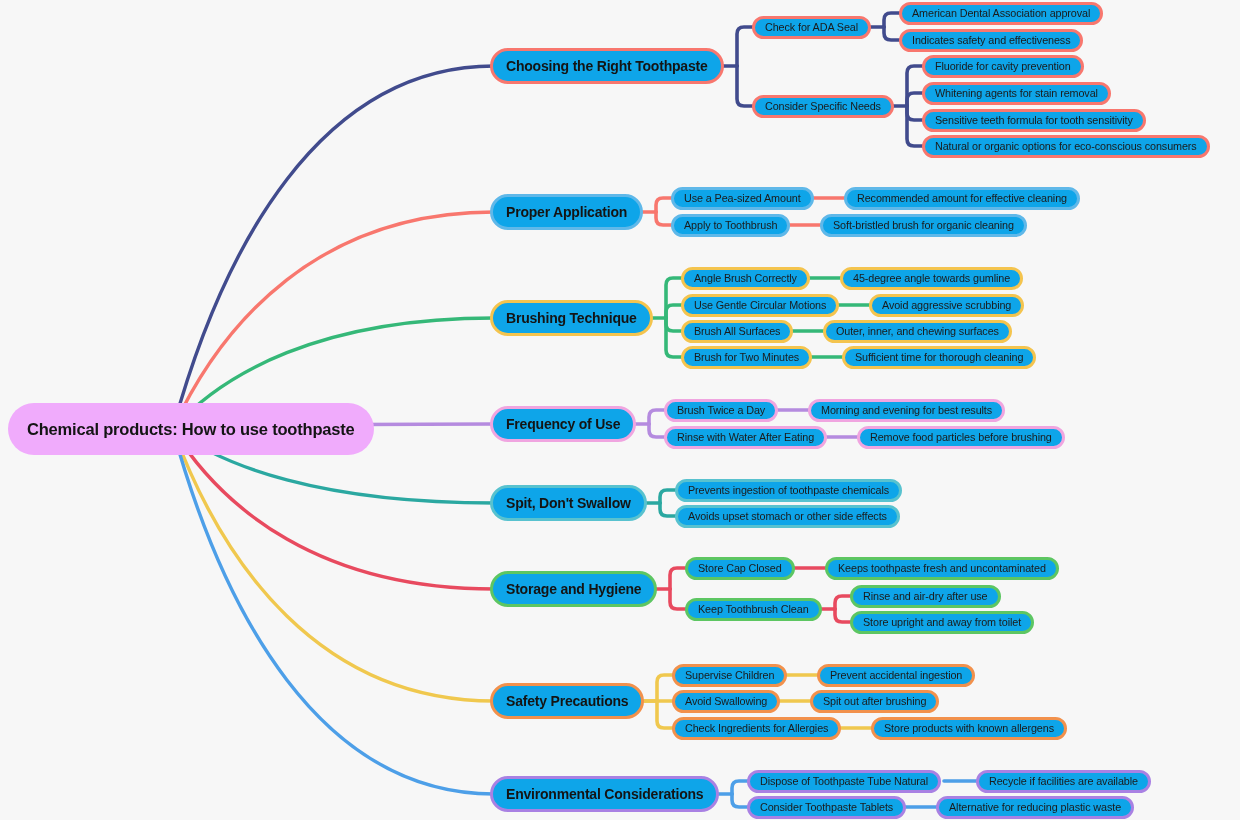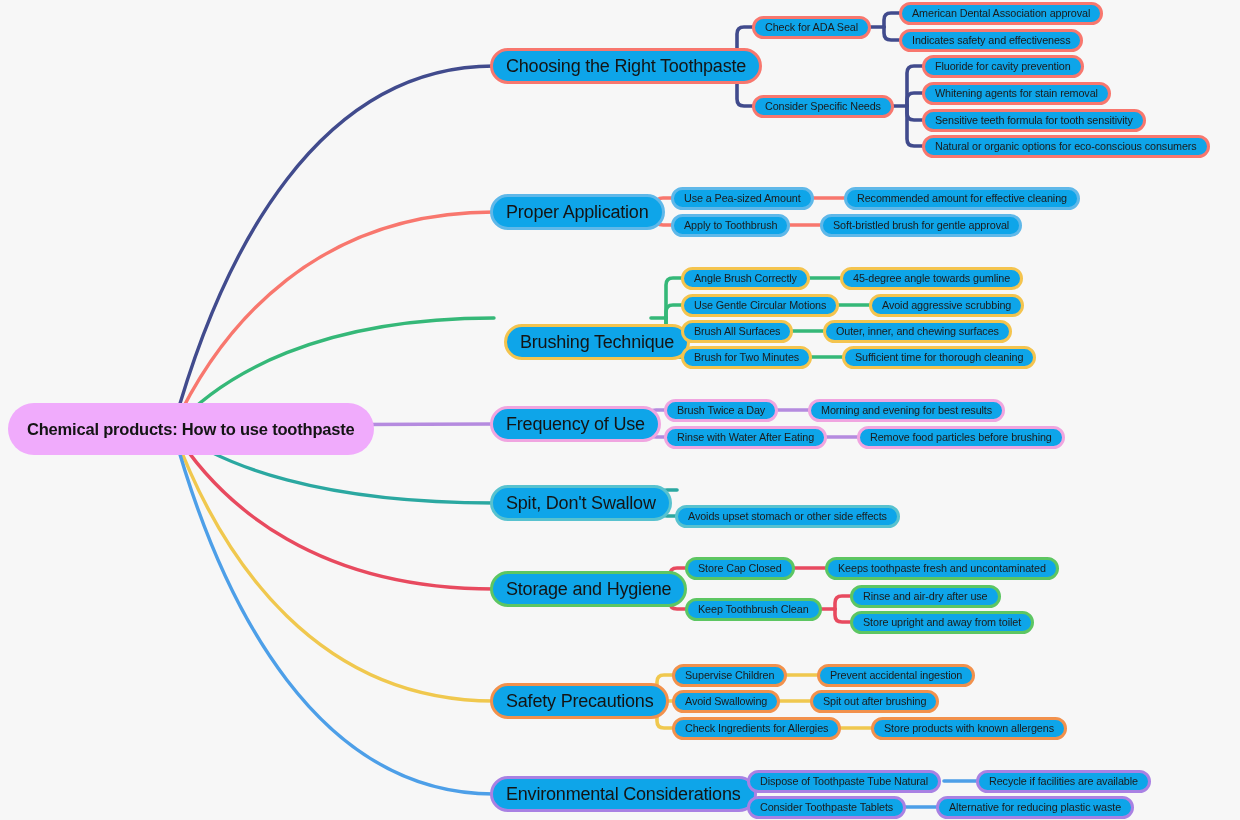--- a/index.html
+++ b/index.html
@@ -13,21 +13,21 @@
     position:absolute; z-index:1; box-sizing:border-box;
     background:#0ea5e9; border-style:solid; border-radius:999px;
     display:flex; align-items:center; white-space:nowrap;
     color:#1b1b1b; cursor:pointer;
   }
   .root {
     border:none; font-weight:bold; font-size:16.5px; letter-spacing:-0.2px;
     height:52px; padding:0 19px; border-radius:26px; color:#141414;
   }
   .branch {
-    border-width:3.5px; font-weight:normal; font-size:18px; letter-spacing:-0.2px;
+    border-width:3.5px; font-weight:bold; font-size:14px; letter-spacing:-0.2px;
     height:36px; padding:0 13px; color:#141414;
   }
   .child {
     border-width:3.2px; font-weight:normal; font-size:10.8px; letter-spacing:-0.1px;
     height:23px; padding:0 10px;
   }
 </style>
 </head>
 <body style="background: rgb(247, 247, 247);">
 
@@ -101,36 +101,37 @@
     <div class="node child" style="border-color: rgb(248, 119, 110); left: 899px; top: 28.5px;">Indicates safety and effectiveness</div>
     <div class="node child" style="border-color: rgb(248, 119, 110); left: 752px; top: 94.5px;">Consider Specific Needs</div>
     <div class="node child" style="border-color: rgb(248, 119, 110); left: 922px; top: 54.5px;">Fluoride for cavity prevention</div>
     <div class="node child" style="border-color: rgb(248, 119, 110); left: 922px; top: 81.5px;">Whitening agents for stain removal</div>
     <div class="node child" style="border-color: rgb(248, 119, 110); left: 922px; top: 108.5px;">Sensitive teeth formula for tooth sensitivity</div>
     <div class="node child" style="border-color: rgb(248, 119, 110); left: 922px; top: 134.5px;">Natural or organic options for eco-conscious consumers</div>
     <div class="node branch" style="border-color: rgb(95, 184, 233); left: 490px; top: 194px;">Proper Application</div>
     <div class="node child" style="border-color: rgb(95, 184, 233); left: 671px; top: 186.5px;">Use a Pea-sized Amount</div>
     <div class="node child" style="border-color: rgb(95, 184, 233); left: 844px; top: 186.5px;">Recommended amount for effective cleaning</div>
     <div class="node child" style="border-color: rgb(95, 184, 233); left: 671px; top: 213.5px;">Apply to Toothbrush</div>
-    <div class="node child" style="border-color: rgb(95, 184, 233); left: 820px; top: 213.5px;">Soft-bristled brush for gentle approval</div>
-    <div class="node branch" style="border-color: rgb(244, 196, 78); left: 504px; top: 300px; margin-top: 24px;">Brushing Technique</div>
+    <div class="node child" style="border-color: rgb(95, 184, 233); left: 820px; top: 213.5px;">Soft-bristled brush for organic cleaning</div>
+    <div class="node branch" style="border-color: rgb(244, 196, 78); left: 490px; top: 300px;">Brushing Technique</div>
     <div class="node child" style="border-color: rgb(244, 196, 78); left: 681px; top: 266.5px;">Angle Brush Correctly</div>
     <div class="node child" style="border-color: rgb(244, 196, 78); left: 840px; top: 266.5px;">45-degree angle towards gumline</div>
     <div class="node child" style="border-color: rgb(244, 196, 78); left: 681px; top: 293.5px;">Use Gentle Circular Motions</div>
     <div class="node child" style="border-color: rgb(244, 196, 78); left: 869px; top: 293.5px; text-align: right;">Avoid aggressive scrubbing</div>
     <div class="node child" style="border-color: rgb(244, 196, 78); left: 681px; top: 319.5px;">Brush All Surfaces</div>
     <div class="node child" style="border-color: rgb(244, 196, 78); left: 823px; top: 319.5px;">Outer, inner, and chewing surfaces</div>
     <div class="node child" style="border-color: rgb(244, 196, 78); left: 681px; top: 345.5px;">Brush for Two Minutes</div>
     <div class="node child" style="border-color: rgb(244, 196, 78); left: 842px; top: 345.5px;">Sufficient time for thorough cleaning</div>
     <div class="node branch" style="border-color: rgb(240, 165, 224); left: 490px; top: 406px;">Frequency of Use</div>
     <div class="node child" style="border-color: rgb(240, 165, 224); left: 664px; top: 398.5px;">Brush Twice a Day</div>
     <div class="node child" style="border-color: rgb(240, 165, 224); left: 808px; top: 398.5px;">Morning and evening for best results</div>
     <div class="node child" style="border-color: rgb(240, 165, 224); left: 664px; top: 425.5px;">Rinse with Water After Eating</div>
     <div class="node branch" style="border-color: rgb(88, 194, 207); left: 490px; top: 485px;">Spit, Don't Swallow</div>
     <div class="node child" style="border-color: rgb(240, 165, 224); left: 857px; top: 425.5px;">Remove food particles before brushing</div>
+    <div class="node child" style="border-color: rgb(88, 194, 207); left: 675px; top: 478.5px;">Prevents ingestion of toothpaste chemicals</div>
     <div class="node child" style="border-color: rgb(88, 194, 207); left: 675px; top: 504.5px;">Avoids upset stomach or other side effects</div>
     <div class="node branch" style="border-color: rgb(93, 198, 98); left: 490px; top: 571px;">Storage and Hygiene</div>
     <div class="node child" style="border-color: rgb(93, 198, 98); left: 685px; top: 556.5px;">Store Cap Closed</div>
     <div class="node child" style="border-color: rgb(93, 198, 98); left: 825px; top: 556.5px;">Keeps toothpaste fresh and uncontaminated</div>
     <div class="node child" style="border-color: rgb(93, 198, 98); left: 685px; top: 597.5px;">Keep Toothbrush Clean</div>
     <div class="node child" style="border-color: rgb(93, 198, 98); left: 850px; top: 584.5px;">Rinse and air-dry after use</div>
     <div class="node child" style="border-color: rgb(93, 198, 98); left: 850px; top: 610.5px;">Store upright and away from toilet</div>
     <div class="node branch" style="border-color: rgb(242, 145, 76); left: 490px; top: 683px;">Safety Precautions</div>
     <div class="node child" style="border-color: rgb(242, 145, 76); left: 672px; top: 663.5px;">Supervise Children</div>
     <div class="node child" style="border-color: rgb(242, 145, 76); left: 817px; top: 663.5px;">Prevent accidental ingestion</div>

